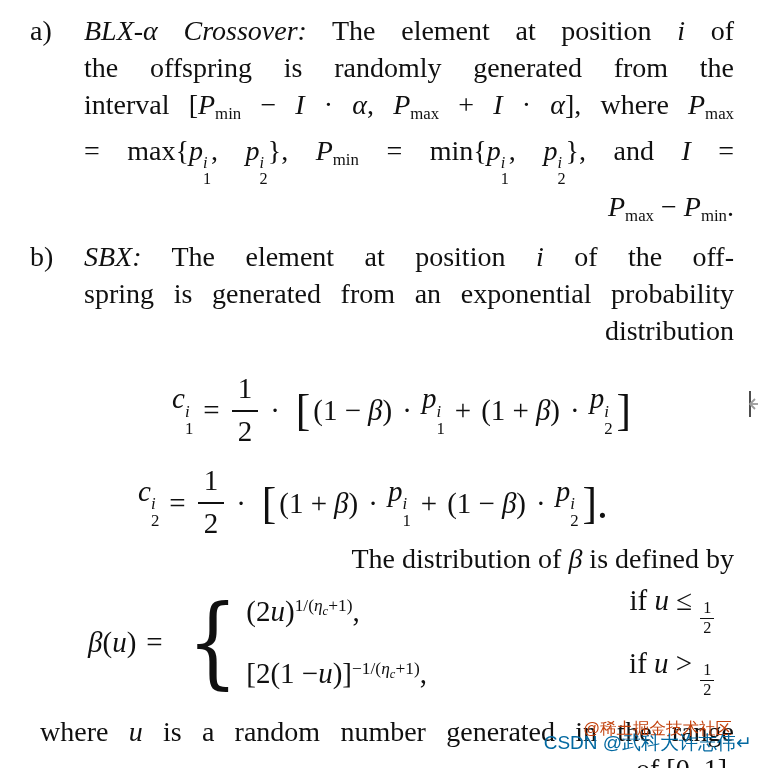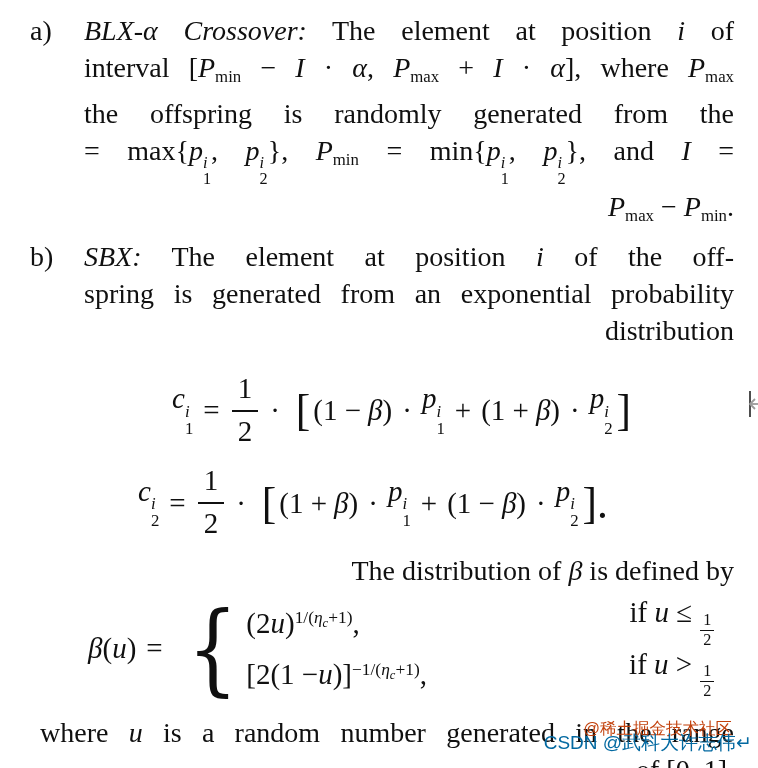--- a/index.html
+++ b/index.html
@@ -35,27 +35,27 @@
   .frac{display:inline-flex;flex-direction:column;align-items:center;margin:0 2px;line-height:1.1}
   .frac .fn{border-bottom:2.6px solid currentColor;padding:0 6px 5px}
   .frac .fd{padding-top:4px}
   .bigb{font-size:1.5em;line-height:0}
   .bl{margin:0 3px 0 6px}
   .br{margin-left:4px}
   
   .eq3{margin:8px 0 0 58px}
   .brace{font-size:100px;font-weight:400;line-height:0;display:inline-block;
          transform:scaleX(0.8);margin:0 2px 0 8px;font-family:"DejaVu Serif",serif}
-  .cases{display:inline-flex;flex-direction:column;gap:0}
+  .cases{display:inline-flex;flex-direction:column;gap:11px}
   .crow{display:flex;align-items:center;justify-content:space-between;width:468px}
   .sfrac{display:inline-flex;flex-direction:column;align-items:center;
          font-size:0.56em;line-height:1.05;vertical-align:-0.15em;margin-left:8px}
   .sfrac .fn{border-bottom:1.8px solid currentColor;padding:0 3px 1px}
   .sfrac .fd{padding-top:1px}
-  .distline{margin-top:12px}
+  .distline{}
   .closing{margin:14px 0 0 10px}
   
   .wm{position:absolute;font-family:"Liberation Sans","DejaVu Sans",sans-serif;pointer-events:none}
   .wm1{right:26px;bottom:21px;font-size:16.5px;color:#c2410c}
   .wm2{right:6px;bottom:7px;font-size:19px;color:#0369a1}
   
   .tabmark{position:absolute;right:0;top:388px;width:18px;height:32px}
 </style>
 </head>
 <body>
@@ -63,38 +63,38 @@
 <div class="doc">
 
   <div class="li">
     <div class="marker">a)</div>
     <div class="libody">
       <div class="jline">
         <span class="var">BLX-α Crossover:</span>
         <span>The element at position</span>
         <span class="var">i</span>
         <span>of</span>
+      </div>
+      <div class="jline">
+        <span>the offspring is randomly generated from the</span>
       </div>
       <div class="jline">
         <span>interval [</span><span class="nw"><span class="var">P</span><span class="sub">min</span></span>
         <span>−</span>
         <span class="var">I</span>
         <span>·</span>
         <span class="nw"><span class="var">α</span><span>,</span></span>
         <span class="nw"><span class="var">P</span><span class="sub">max</span></span>
         <span>+</span>
         <span class="var">I</span>
         <span>·</span>
         <span class="nw"><span class="var">α</span><span>], where</span></span>
         <span class="nw"><span class="var">P</span><span class="sub">max</span></span>
       </div>
       <div class="jline">
-        <span>the offspring is randomly generated from the</span>
-      </div>
-      <div class="jline">
         <span>= max{</span><span class="nw"><span class="var">p</span><span class="ss">
               <span class="si">i</span>
               <span>1</span>
             </span><span>,</span></span>
         <span class="nw"><span class="var">p</span><span class="ss">
               <span class="si">i</span>
               <span>2</span>
             </span><span>},</span></span>
         <span class="nw"><span class="var">P</span><span class="sub">min</span></span>
         <span>= min{</span><span class="nw"><span class="var">p</span><span class="ss">

